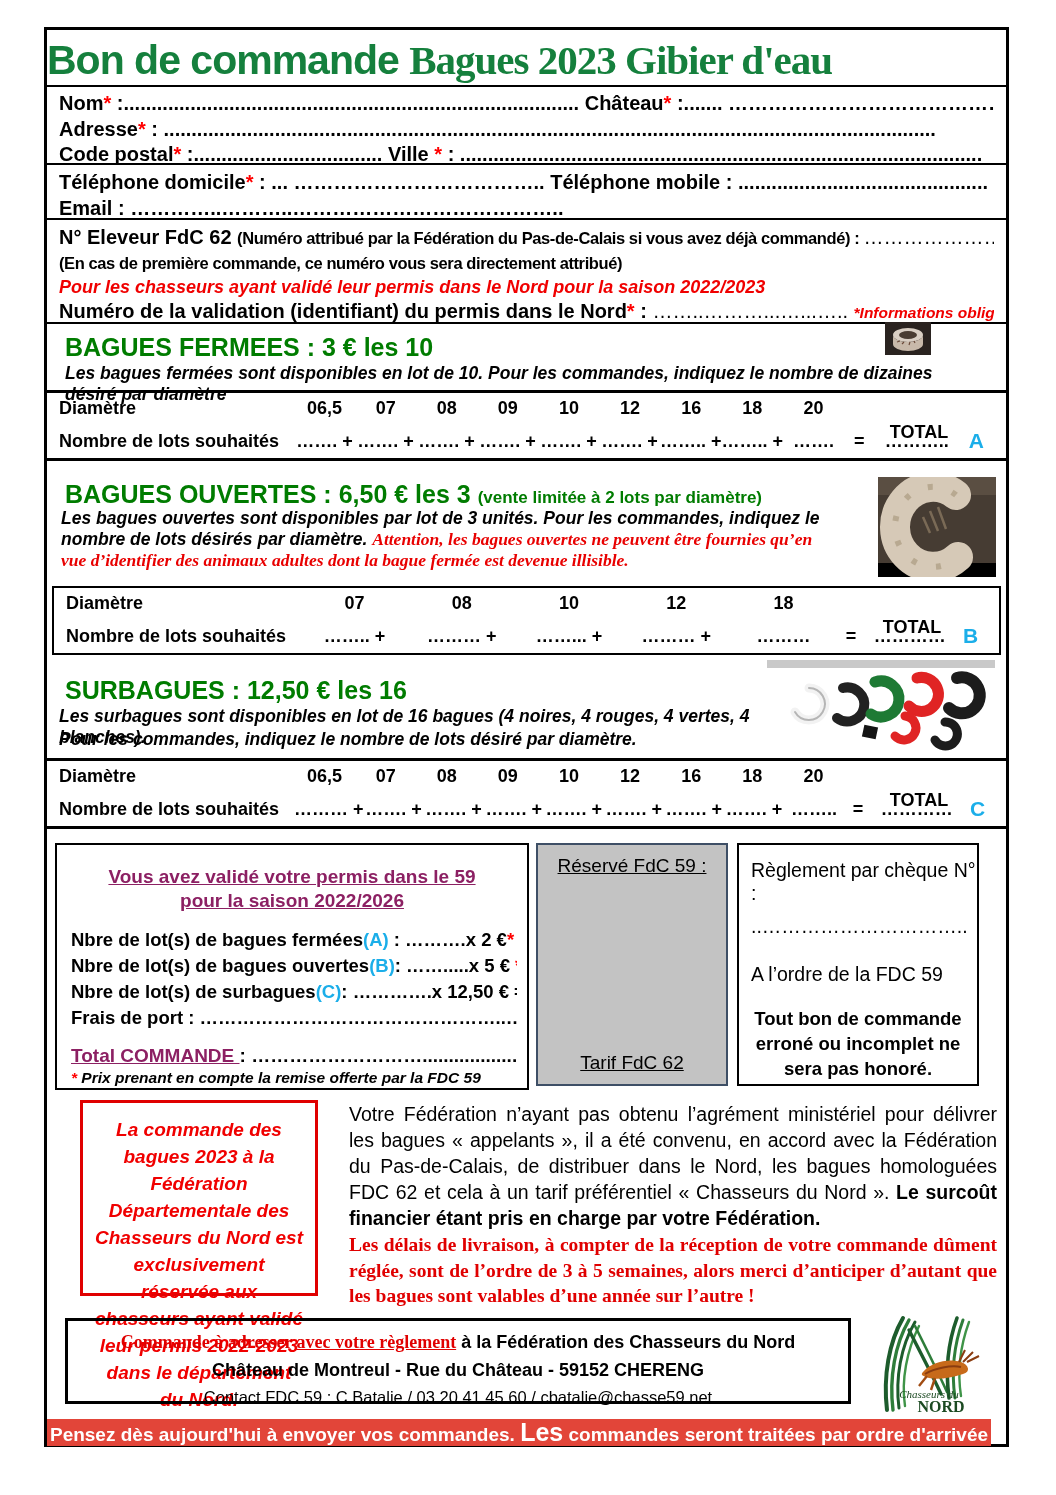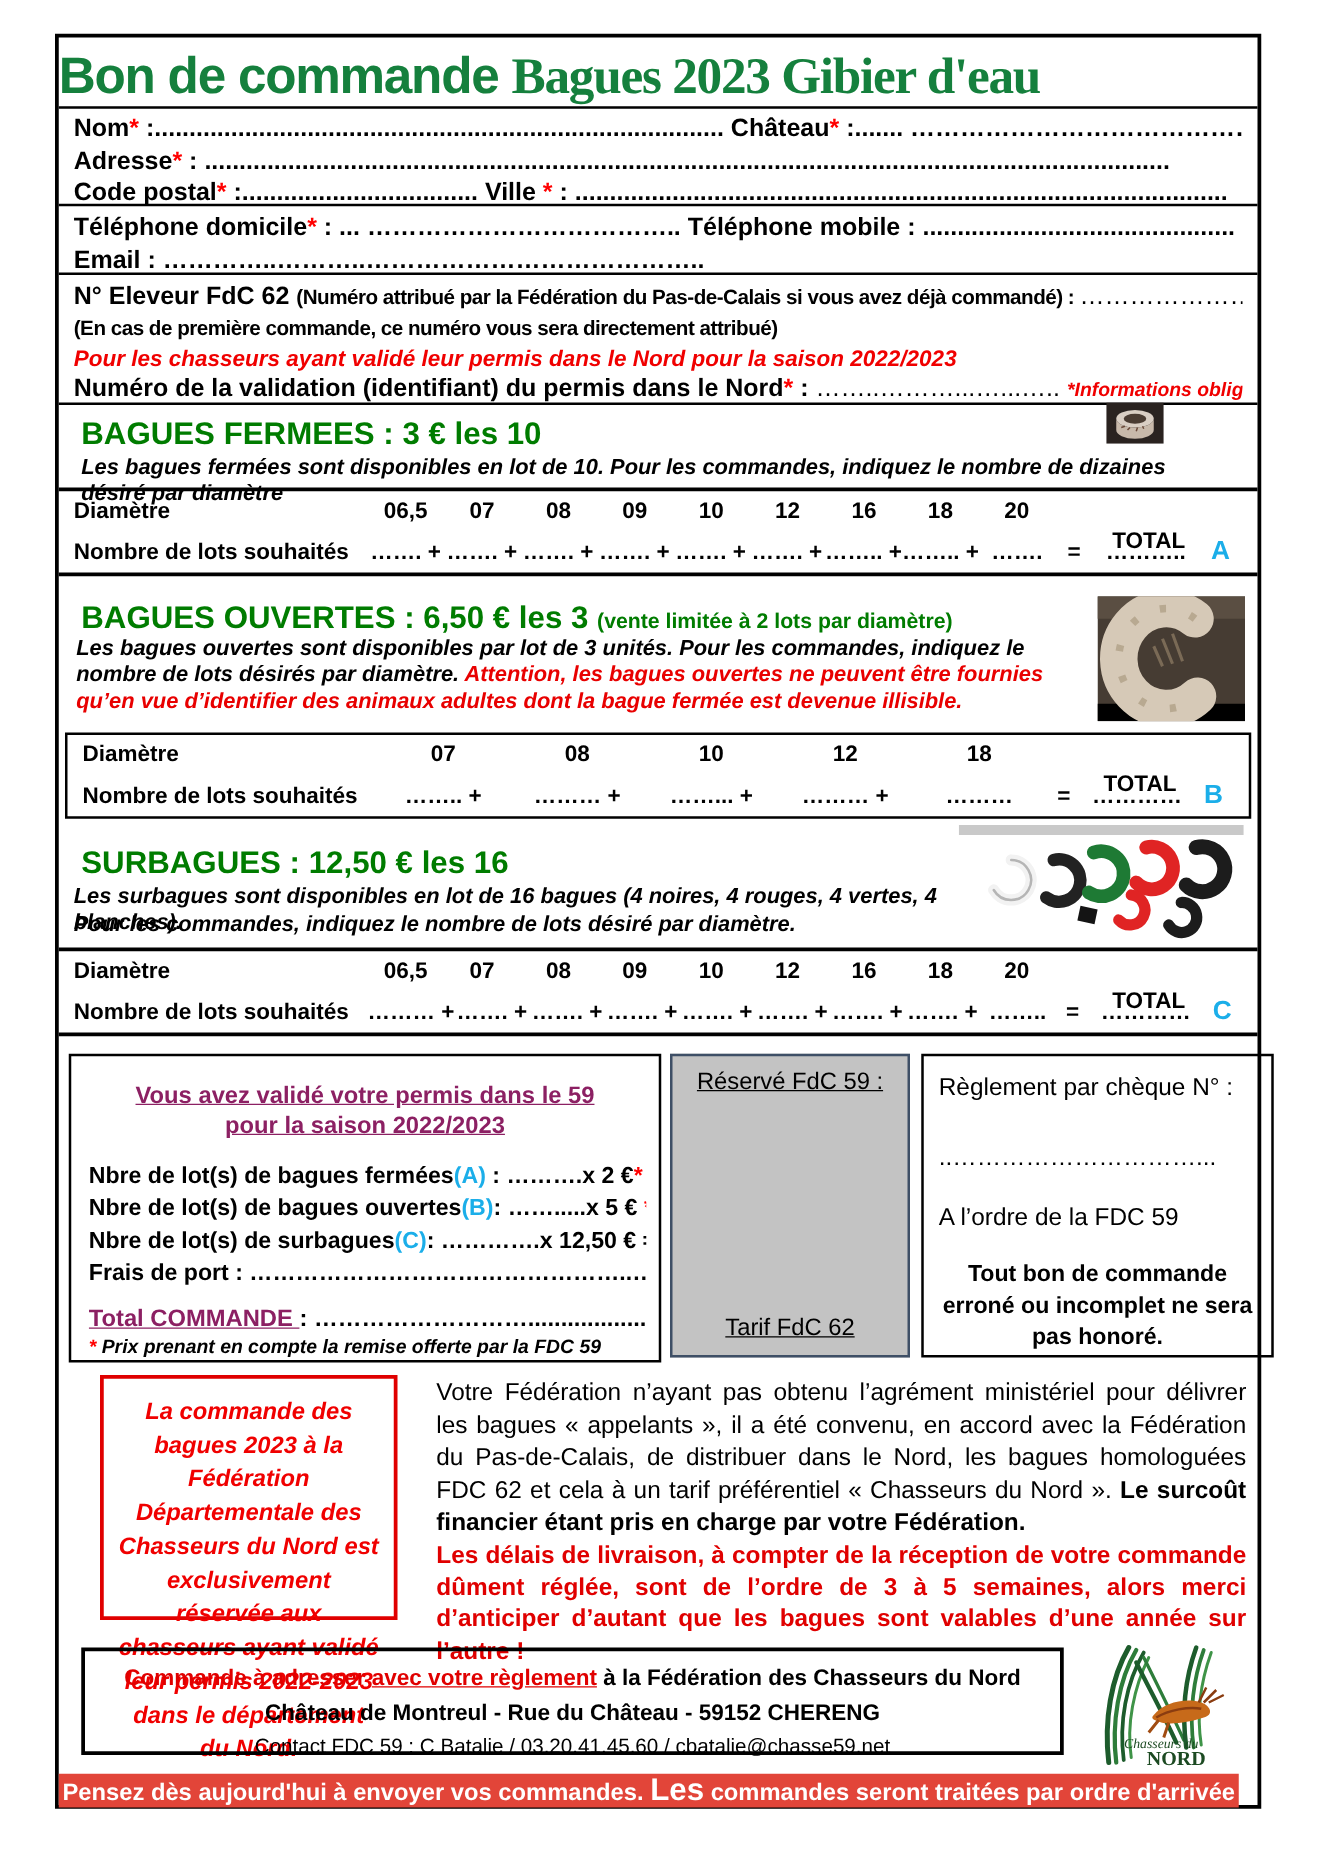--- a/index.html
+++ b/index.html
@@ -3,21 +3,21 @@
 <meta charset="utf-8">
 <style>
   html,body{margin:0;padding:0;}
   body{width:1056px;height:1495px;background:#fff;font-family:"Liberation Sans",sans-serif;color:#000;position:relative;}
   .abs{position:absolute;}
   .doc{position:absolute;left:44px;top:27px;width:959px;height:1414px;border:3px solid #000;background:#fff;}
   .hr{position:absolute;left:0;right:0;height:2px;background:#000;}
   .nowrap{white-space:nowrap;overflow:hidden;}
   .b{font-weight:bold;}
   .i{font-style:italic;}
-  .red{color:#e80000;}
+  .red{color:#e80000;font-family:Liberation Serif, serif;}
   .ast{color:#ff0000;font-weight:bold;}
   .cyan{color:#1baee9;font-weight:bold;}
   .purple{color:#8c2063;}
   .title{top:6px;left:0;right:0;font-size:41px;font-weight:bold;color:#15803d;letter-spacing:-1px;white-space:nowrap;}
   .serif{font-family:"Liberation Serif",serif;}
   .frow{left:12px;right:12px;font-size:20px;font-weight:bold;white-space:nowrap;overflow:hidden;}
   .cond{font-size:16.5px;letter-spacing:-0.4px;}
   .redline{color:#f00000;font-weight:bold;font-style:italic;font-size:18px;}
   .ghead{color:#007c00;font-weight:bold;font-size:25px;white-space:nowrap;}
   .gsub{font-size:17px;}
@@ -218,21 +218,21 @@
         <span>=</span>
         <span>…………</span>
         <span class="cyan letter">C</span>
       </span>
     </div>
   </div>
 
   <div class="abs box" style="top:813px;left:8px;width:470px;height:243px;">
     <div class="abs purple b u" style="top:20px;left:0;right:0;text-align:center;font-size:19px;line-height:1.25;">
       <div>Vous avez validé votre permis dans le 59</div>
-      <div>pour la saison 2022/2023</div>
+      <div>pour la saison 2022/2026</div>
     </div>
     <div class="abs recap-line" style="top:84px;">
       <span>Nbre de lot(s) de bagues fermées</span><span class="cyan">(A)</span><span> : ……….x 2 €</span><span class="ast">*</span><span> = ...............€</span>
     </div>
     <div class="abs recap-line" style="top:110px;">
       <span>Nbre de lot(s) de bagues ouvertes</span><span class="cyan">(B)</span><span>: …….....x 5 € </span><span class="ast">*</span>
     </div>
     <div class="abs recap-line" style="top:136px;">
       <span>Nbre de lot(s) de surbagues</span><span class="cyan">(C)</span><span>: ………….x 12,50 € = + ..............€</span>
     </div>
@@ -243,21 +243,21 @@
     <div class="abs recap-line i" style="top:224px;font-size:15.5px;">
       <span class="ast">*</span><span> Prix prenant en compte la remise offerte par la FDC  59</span>
     </div>
   </div>
 
   <div class="abs graybox" style="top:813px;left:489px;width:188px;height:239px;">
     <div class="abs u" style="top:10px;left:0;right:0;text-align:center;font-size:19px;">Réservé FdC 59 :</div>
     <div class="abs u" style="bottom:10px;left:0;right:0;text-align:center;font-size:19px;">Tarif FdC 62</div>
   </div>
 
-  <div class="abs box" style="top:813px;left:690px;width:238px;height:239px;padding-left:40px;">
+  <div class="abs box" style="top:813px;left:690px;width:238px;height:239px;">
     <div class="abs" style="top:14px;left:12px;font-size:19.5px;">Règlement par chèque N° :</div>
     <div class="abs nowrap" style="top:70px;left:12px;right:8px;font-size:19.5px;">..…………………………...</div>
     <div class="abs" style="top:118px;left:12px;font-size:19.5px;">A l’ordre de la FDC 59</div>
     <div class="abs b" style="top:162px;left:8px;right:8px;text-align:center;font-size:18.5px;line-height:1.35;">Tout bon de commande erroné ou incomplet ne sera pas honoré.</div>
   </div>
 
   <div class="abs notice-box" style="top:1070px;left:33px;width:238px;height:196px;padding:14px 10px 0 10px;box-sizing:border-box;">La commande des bagues 2023 à la Fédération Départementale des Chasseurs du Nord est exclusivement réservée aux chasseurs ayant validé leur permis 2022-2023 dans le département du Nord.</div>
   <div class="abs para" style="top:1072px;left:302px;width:648px;">
     <span>Votre Fédération n’ayant pas obtenu l’agrément ministériel pour délivrer les bagues « appelants », il a été convenu, en accord avec la Fédération du Pas-de-Calais, de distribuer dans le Nord, les bagues homologuées FDC 62 et cela à un tarif préférentiel « Chasseurs du Nord ». </span><span class="b">Le surcoût financier étant pris en charge par votre Fédération.</span>
     <div class="red b" style="color:#e00000;">Les délais de livraison, à compter de la réception de votre commande dûment réglée, sont de l’ordre de 3 à 5 semaines, alors merci d’anticiper d’autant que les bagues sont valables d’une année sur l’autre !</div>

